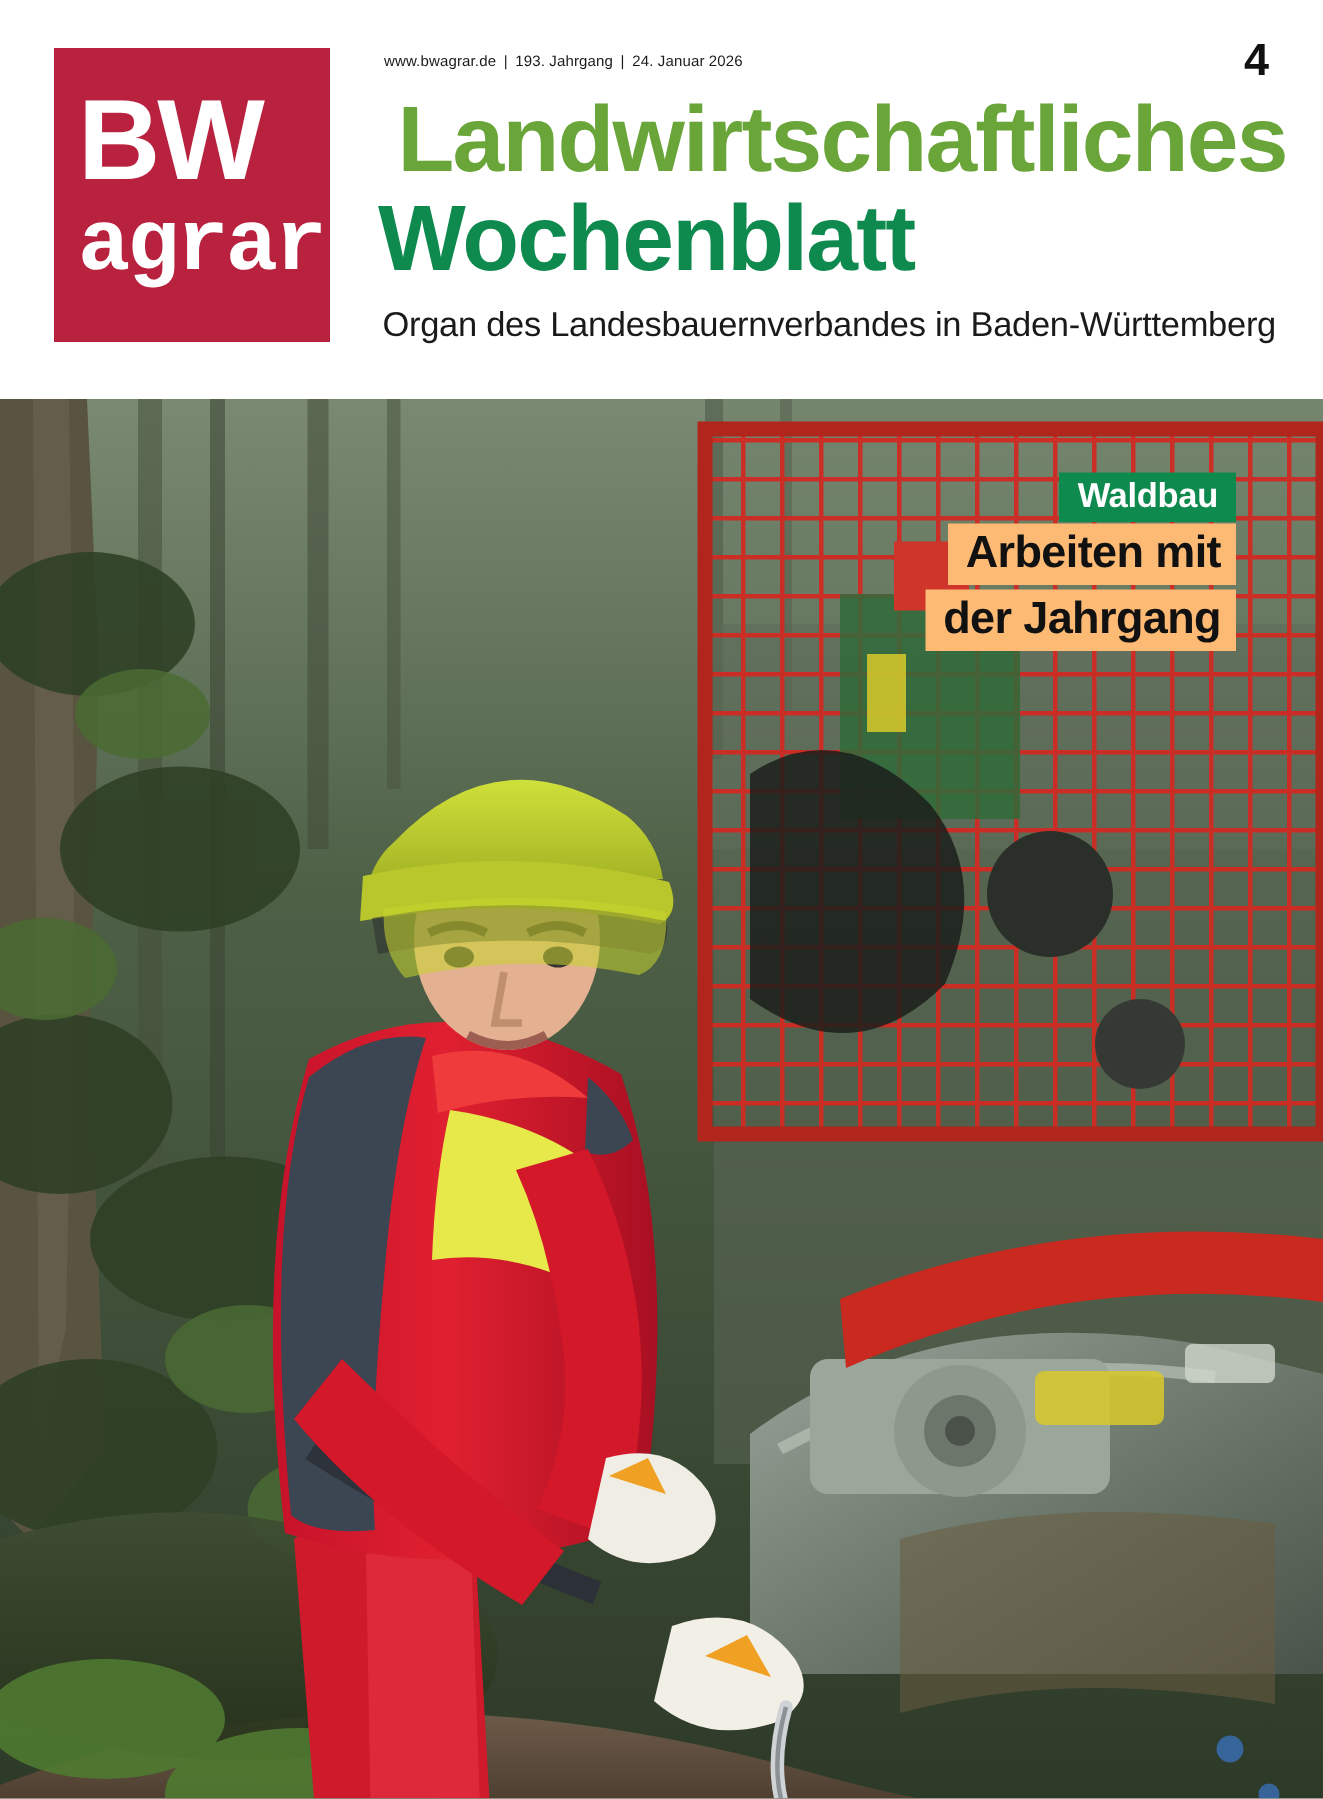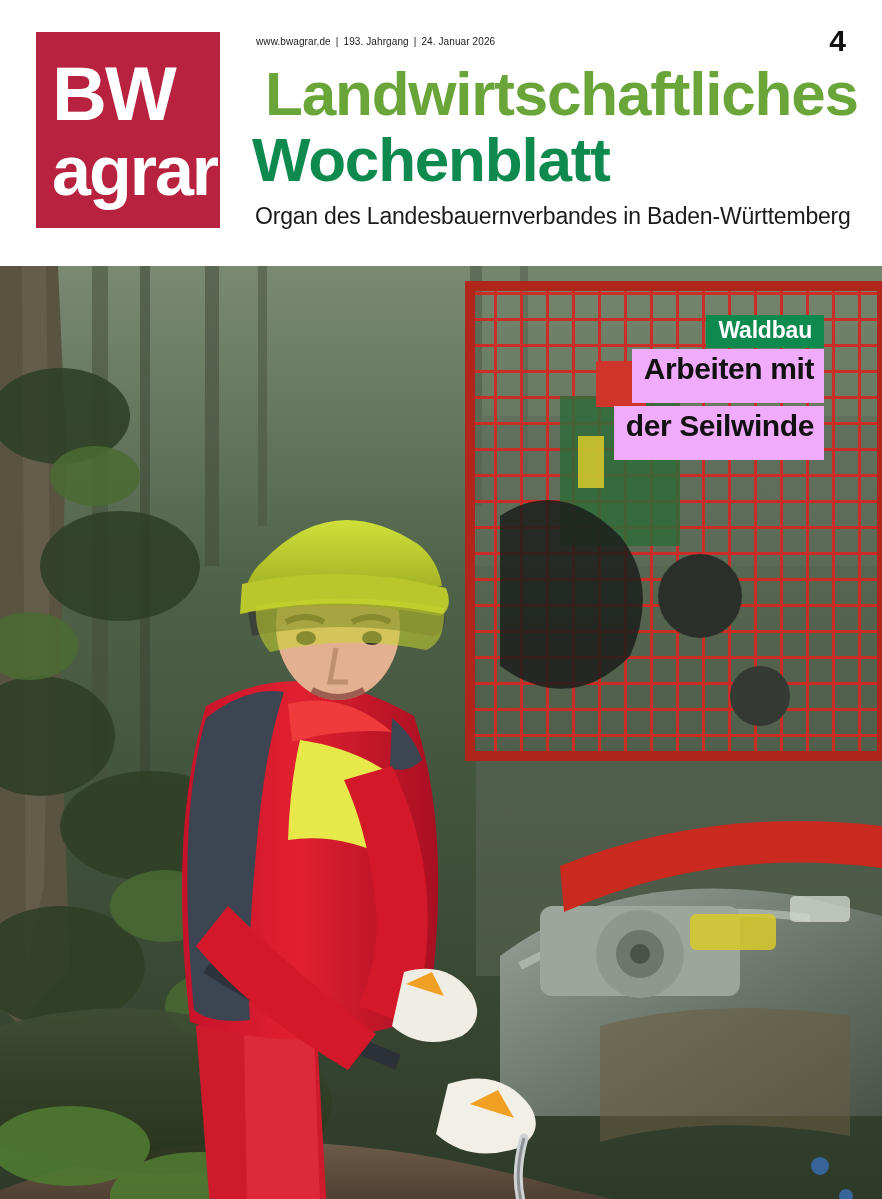--- a/index.html
+++ b/index.html
@@ -40,25 +40,25 @@
     font-weight: bold;
     letter-spacing: -2px;
     line-height: 1;
     font-family: "Liberation Sans", sans-serif;
     text-align: right;
   }
   .logo-agrar {
     position: absolute;
     left: 16px;
     top: 104px;
-    font-size: 70px;
+    font-size: 58px;
     font-weight: bold;
     letter-spacing: -2px;
     line-height: 1;
-    font-family: Liberation Sans, sans-serif;
+    font-family: Liberation Mono, monospace;
   }
 
   .meta-line {
     position: absolute;
     left: 256px;
     top: 36px;
     font-size: 10px;
     color: #1a1a1a;
     letter-spacing: 0.1px;
   }
@@ -139,26 +139,26 @@
     letter-spacing: -0.2px;
   }
   .cover-head {
     position: absolute;
     right: 58px;
     top: 83px;
     text-align: right;
   }
   .cover-head .line {
     display: inline-block;
-    background: #f0abfc;
+    background: #fdba74;
     color: #111111;
     font-size: 30px;
     font-weight: bold;
     line-height: 1.2;
-    padding: 2px 10px 16px 12px;
+    padding: 2px 10px 3px 12px;
     letter-spacing: -0.4px;
     margin-bottom: 3px;
     white-space: nowrap;
   }
 </style>
 </head>
 <body>
 
 <div class="masthead">
 
@@ -343,15 +343,15 @@
       <path d="M524 872 q-14 50 6 86 q22 40 -2 76 q-20 32 4 62 q18 24 6 56"></path>
     </g>
 
     <path d="M196 1150 q60 -24 114 4 q10 30 -6 46 h-112 q-12 -26 4 -50 Z" fill="#c4202c"></path>
   </svg>
 
   <div class="cover-flag">Waldbau</div>
 
   <div class="cover-head">
     <div class="line">Arbeiten mit</div><br>
-    <div class="line">der Seilwinde</div>
+    <div class="line">der Jahrgang</div>
   </div>
 </div>
 
 </body></html>

